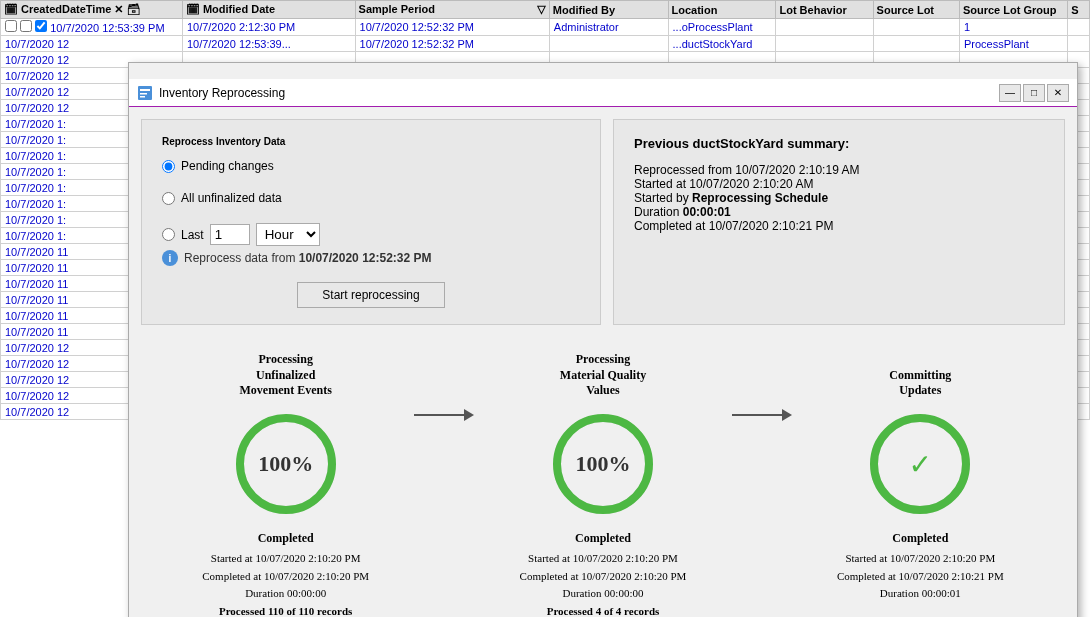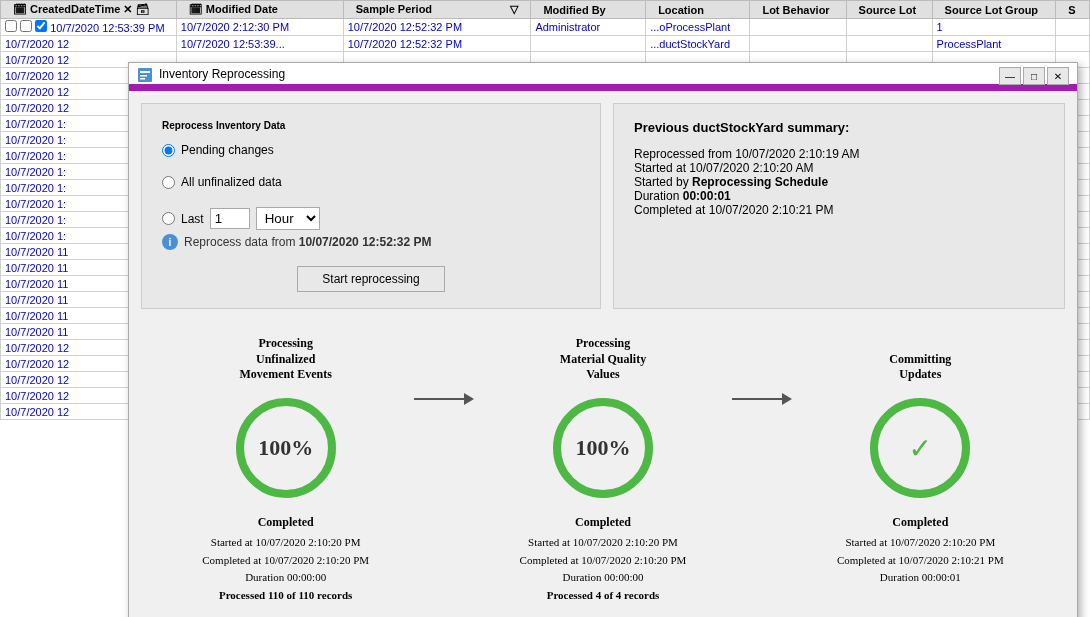--- a/index.html
+++ b/index.html
@@ -1,32 +1,32 @@
 <!DOCTYPE html>
 <html><head>
   <meta charset="utf-8">
   <style>
     * { box-sizing: border-box; margin: 0; padding: 0; }
     body { font-family: 'Segoe UI', Tahoma, sans-serif; font-size: 12px; background: #f0f0f0; overflow: hidden; }
 
     
     .bg-table { position: absolute; top: 0; left: 0; width: 1090px; height: 617px; background: #fff; z-index: 0; }
     .bg-table table { width: 100%; border-collapse: collapse; font-size: 11px; }
-    .bg-table th { background: #e8e8e8; border: 1px solid #bbb; padding: 2px 12px; text-align: left; white-space: nowrap; margin-top: 6px; }
+    .bg-table th { background: #e8e8e8; border: 1px solid #bbb; padding: 2px 3px; text-align: left; white-space: nowrap; margin-top: 6px; }
     .bg-table td { border: 1px solid #d0d0d0; padding: 1px 4px; white-space: nowrap; color: #0000cc; font-size: 11px; height: 16px; }
     .bg-table .header-row th { background: #e0e0e0; }
 
     
     .modal-overlay { position: absolute; top: 0; left: 0; width: 1090px; height: 617px; z-index: 10; }
 
     
     .modal { position: absolute; top: 62px; left: 128px; width: 950px; background: #f0f0f0; border: 1px solid #aaa; box-shadow: 3px 3px 8px rgba(0,0,0,0.3); }
 
     
-    .title-bar { display: flex; align-items: flex-start; background: #fff; border-bottom: 7px solid #a21caf; padding: 4px 8px; height: 28px; }
+    .title-bar { display: flex; align-items: center; background: #fff; border-bottom: 1px solid #a21caf; padding: 4px 8px; height: 28px; margin-top: 16px; }
     .title-bar-icon { width: 16px; height: 16px; margin-right: 6px; }
     .title-bar-title { flex: 1; font-size: 12px; font-weight: normal; }
     .title-bar-buttons { display: flex; gap: 2px; }
     .title-btn { width: 22px; height: 18px; border: 1px solid #aaa; background: #e8e8e8; cursor: pointer; font-size: 10px; display: flex; align-items: center; justify-content: center; }
 
     
     .modal-body { padding: 12px; }
 
     
     .top-panels { display: flex; gap: 12px; margin-bottom: 16px; }

